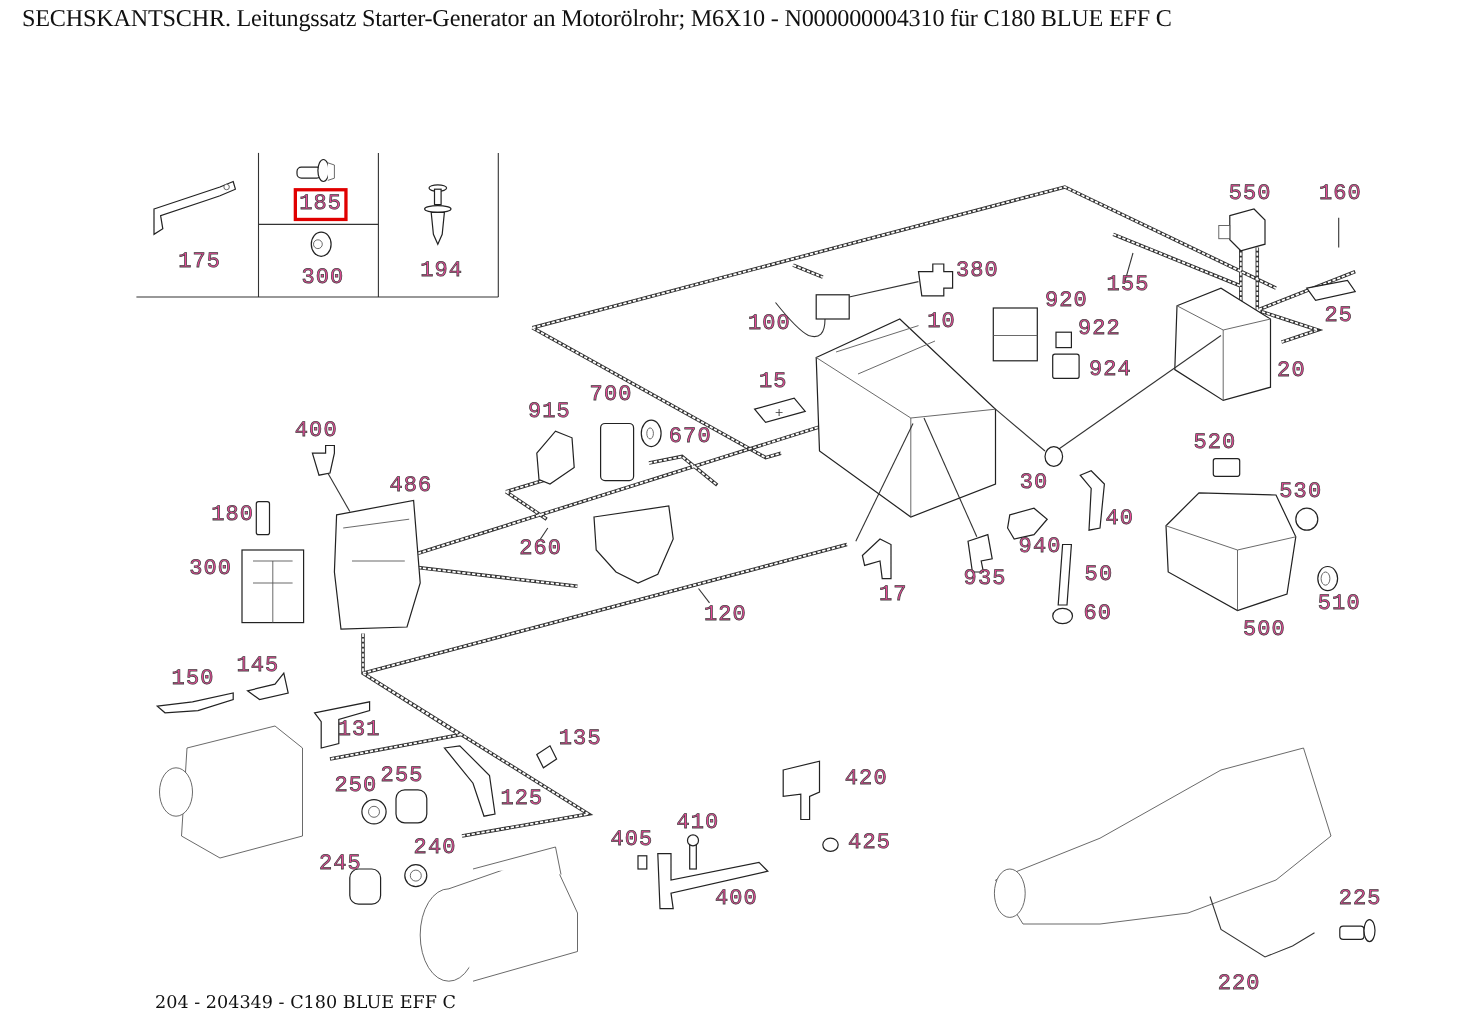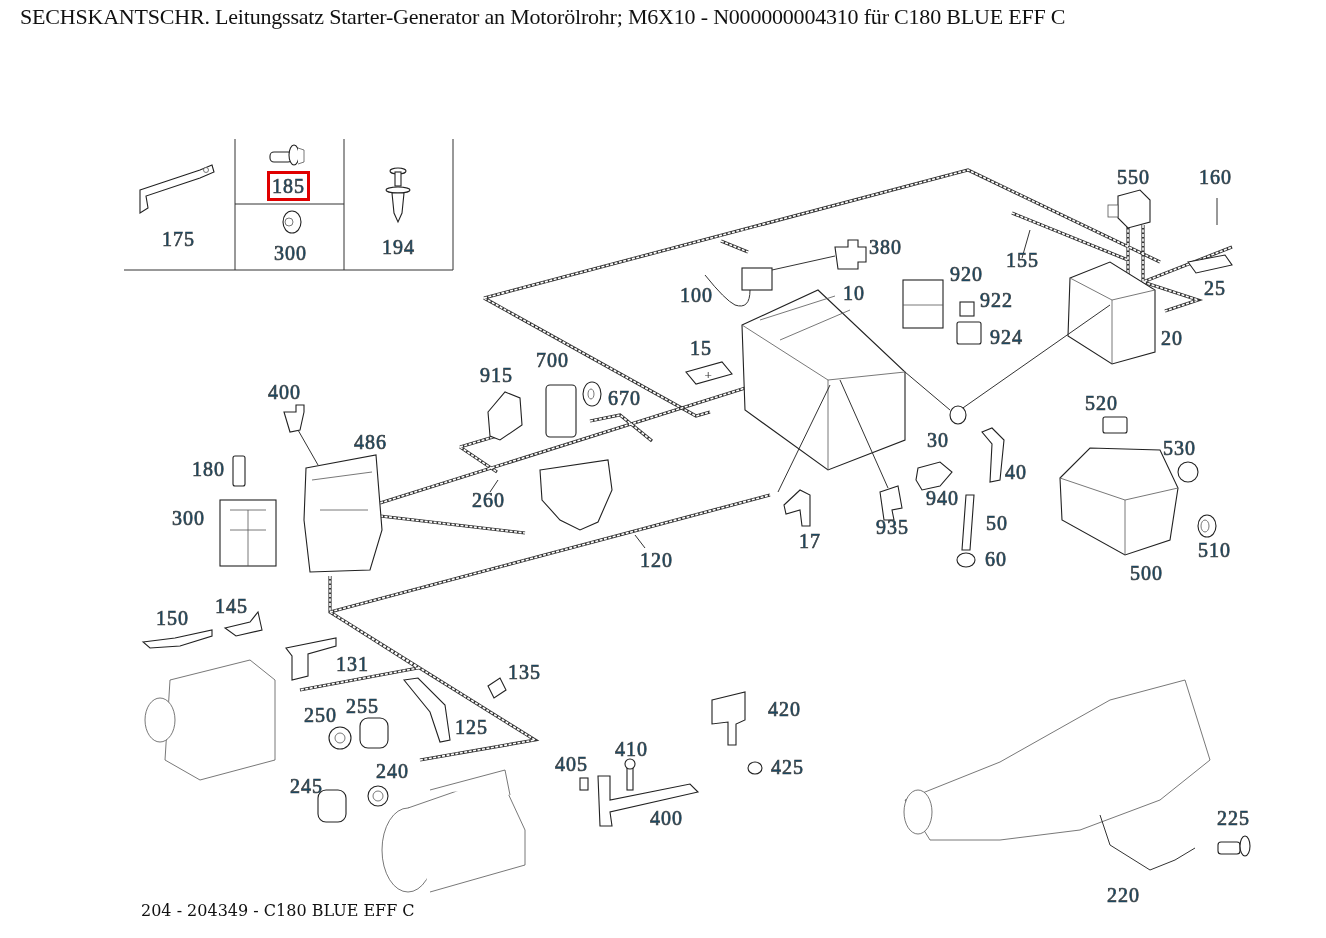--- a/index.html
+++ b/index.html
@@ -1,20 +1,20 @@
 <!DOCTYPE html>
 <html><head>
 <meta charset="utf-8">
 <style>
   html, body { margin: 0; padding: 0; background: #ffffff; }
   body { width: 1326px; height: 938px; position: relative; overflow: hidden; font-family: "DejaVu Serif", serif; }
   .title { position: absolute; left: 20px; top: 4px; font-family: "Liberation Serif", serif; font-size: 22px; color: #111; white-space: nowrap; letter-spacing: -0.2px; }
   .footer { position: absolute; left: 141px; top: 901px; font-family: "DejaVu Serif", serif; font-size: 16px; color: #111; white-space: nowrap; }
   svg.diagram { position: absolute; left: 0; top: 0; }
-  .lbl { position: absolute; font-family: Liberation Serif, serif; font-size: 20px; color: #0c4a6e; -webkit-text-stroke: 0.7px #444; line-height: 20px; letter-spacing: 1px; cursor: pointer; white-space: nowrap; }
+  .lbl { position: absolute; font-family: Liberation Mono, monospace; font-size: 20px; color: #ec4899; -webkit-text-stroke: 0.7px #444; line-height: 20px; letter-spacing: 1px; cursor: pointer; white-space: nowrap; }
   .hl { outline: 3px solid #e00000; outline-offset: 2px; }
   .line { stroke: #333; fill: none; stroke-width: 1; }
   .harness { stroke: #333; fill: none; stroke-width: 3.2; }
   .harness-in { stroke: #fff; fill: none; stroke-width: 1.6; stroke-dasharray: 3 1.5; }
   .part { stroke: #222; fill: #fff; stroke-width: 1.1; }
   .part-thin { stroke: #555; fill: #fff; stroke-width: 0.8; }
 </style>
 </head>
 <body>
 
@@ -298,21 +298,21 @@
 <div class="lbl" style="left:1005px;top:462px">40</div>
 <div class="lbl" style="left:926px;top:488px">940</div>
 <div class="lbl" style="left:986px;top:513px">50</div>
 <div class="lbl" style="left:876px;top:517px">935</div>
 <div class="lbl" style="left:799px;top:531px">17</div>
 <div class="lbl" style="left:985px;top:549px">60</div>
 <div class="lbl" style="left:1198px;top:540px">510</div>
 <div class="lbl" style="left:1130px;top:563px">500</div>
 <div class="lbl" style="left:156px;top:608px">150</div>
 <div class="lbl" style="left:215px;top:596px">145</div>
-<div class="lbl" style="left:336px;top:654px">131</div>
+<div class="lbl" style="left:307px;top:654px">131</div>
 <div class="lbl" style="left:508px;top:662px">135</div>
 <div class="lbl" style="left:304px;top:705px">250</div>
 <div class="lbl" style="left:346px;top:696px">255</div>
 <div class="lbl" style="left:455px;top:717px">125</div>
 <div class="lbl" style="left:290px;top:776px">245</div>
 <div class="lbl" style="left:376px;top:761px">240</div>
 <div class="lbl" style="left:768px;top:699px">420</div>
 <div class="lbl" style="left:615px;top:739px">410</div>
 <div class="lbl" style="left:555px;top:754px">405</div>
 <div class="lbl" style="left:771px;top:757px">425</div>

